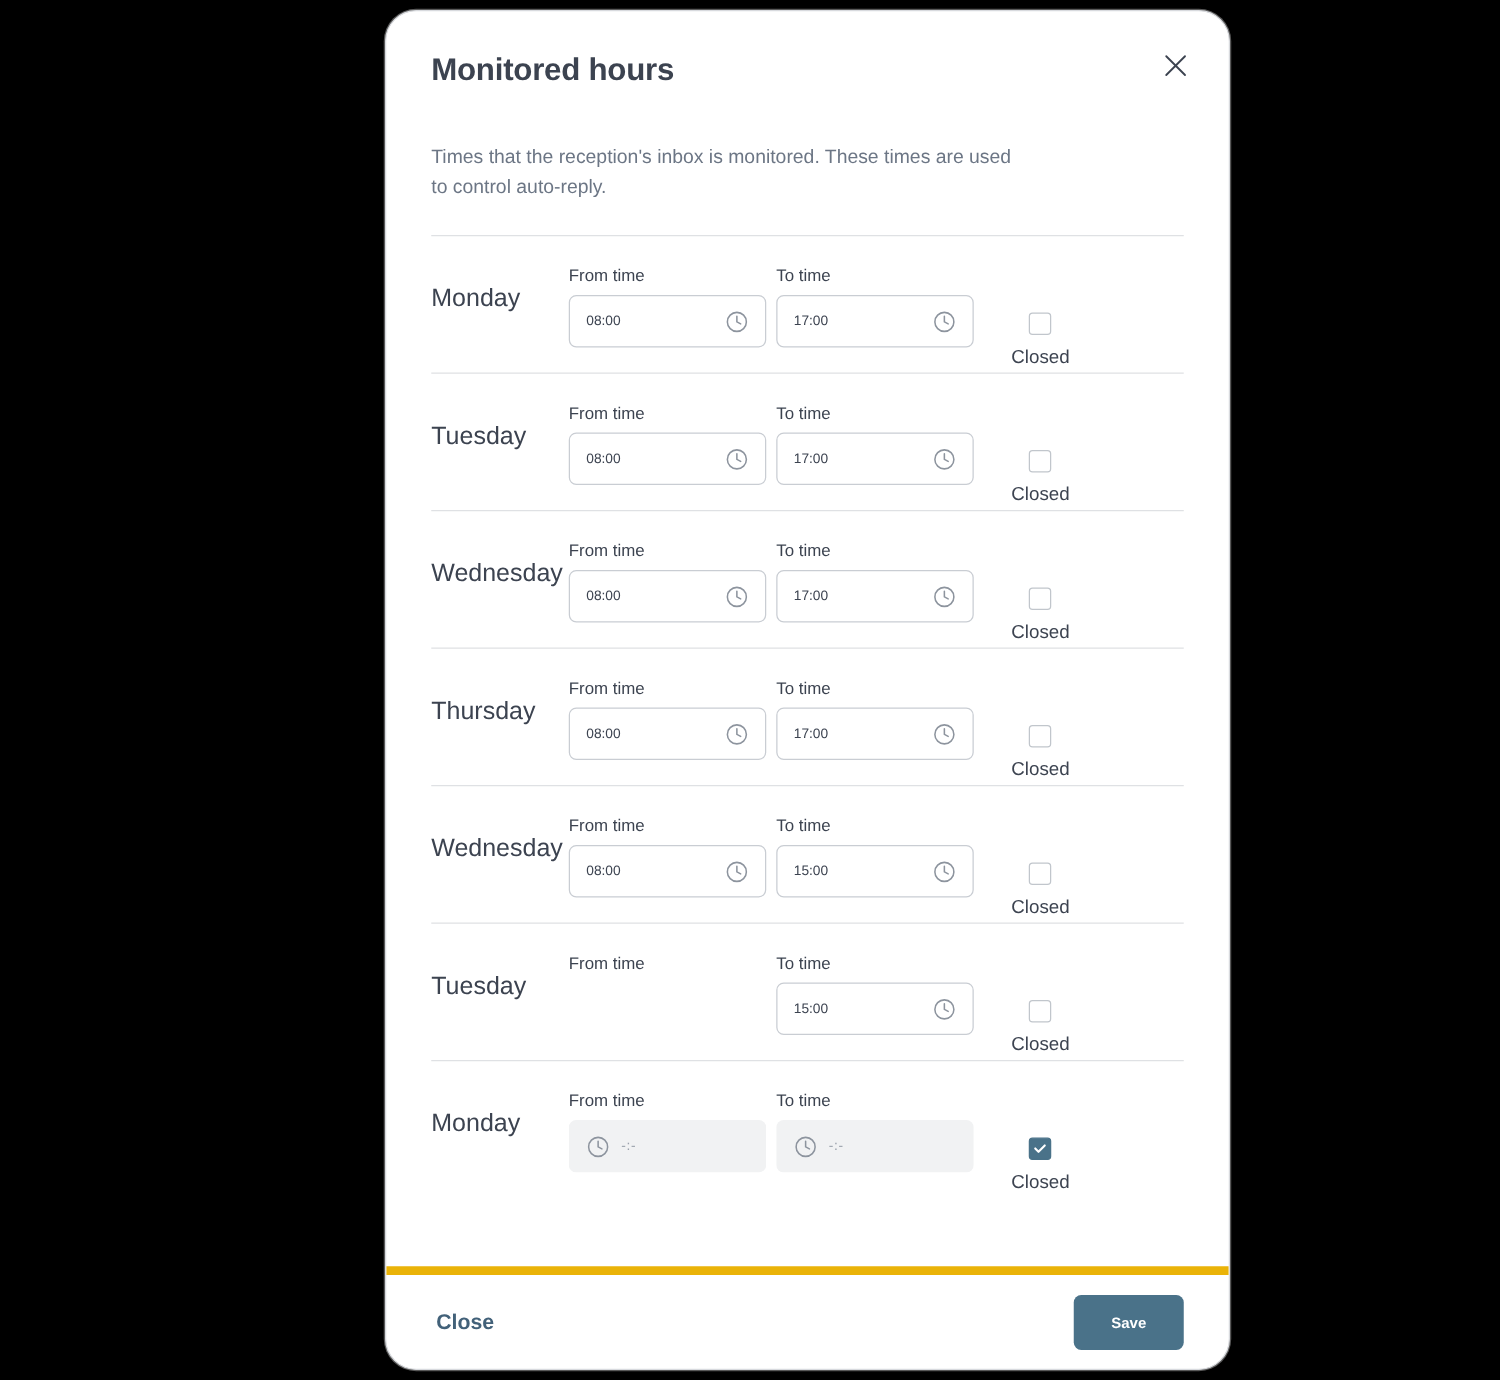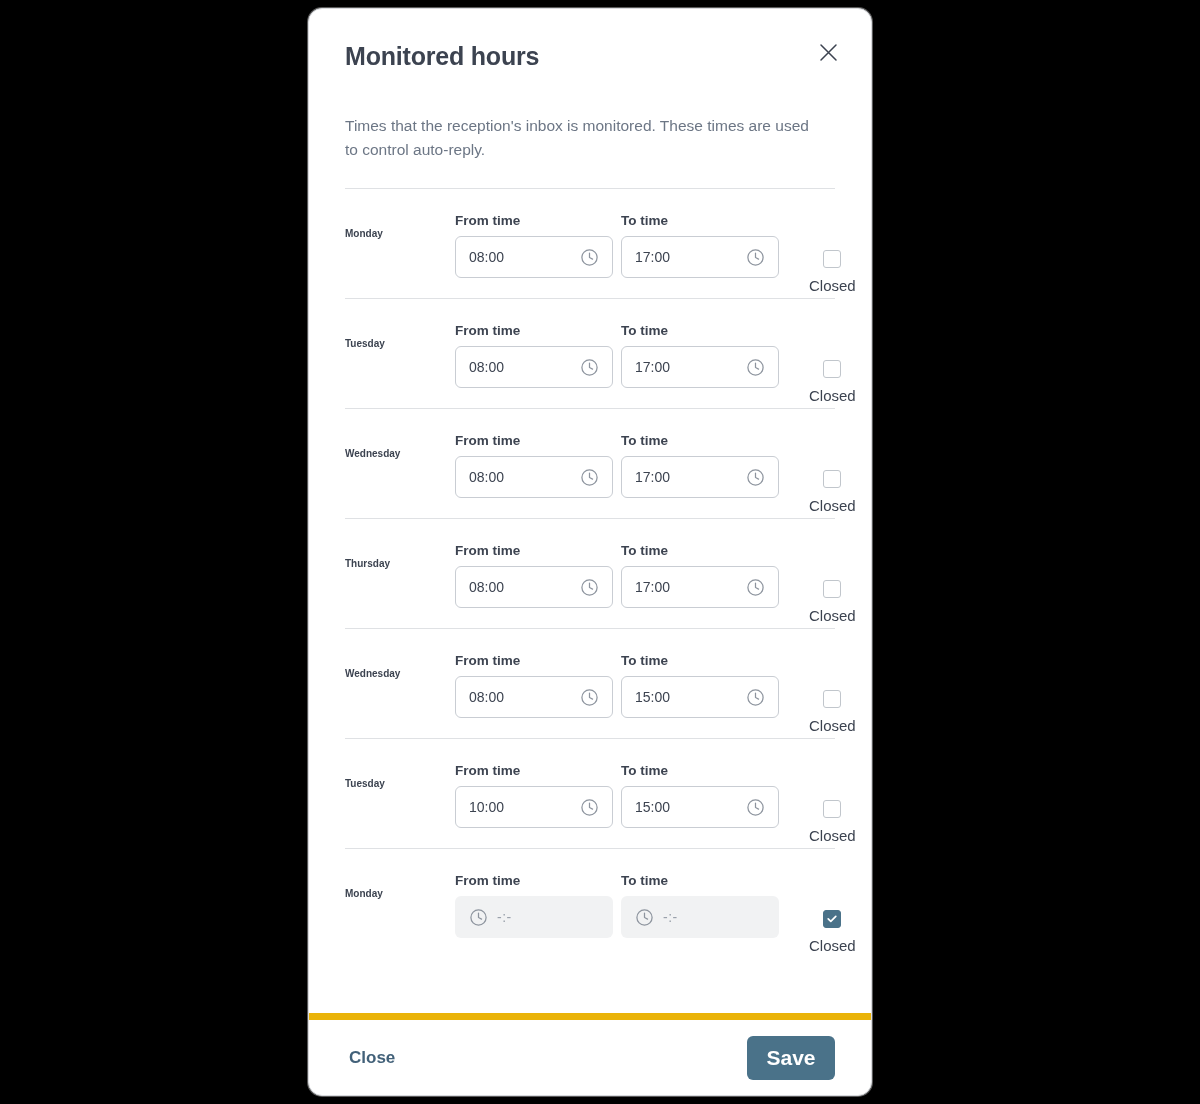--- a/index.html
+++ b/index.html
@@ -14,24 +14,24 @@
     background: #000000;
     font-family: "Liberation Sans", sans-serif;
     overflow: hidden;
   }
 
   
   #modal {
     position: absolute;
     left: 308px;
     top: 8px;
-    width: 564px;
+    width: 676px;
     height: 1088px;
     background: #ffffff;
-    border-radius: 14px;
+    border-radius: 25px;
     border: 1px solid #d8dade;
     box-shadow: 0 0 0 1px rgba(255,255,255,0.35);
     overflow: hidden;
     display: flex;
     flex-direction: column;
   }
 
   
   .modal-header {
     padding: 32px 36px 0 36px;
@@ -95,53 +95,53 @@
     left: 0;
     right: 0;
     bottom: 0;
     height: 1px;
     background: #dfe1e4;
   }
 
   .day-name {
     width: 110px;
     flex: 0 0 110px;
-    font-size: 10px;
-    font-weight: bold;
+    font-size: 20px;
+    font-weight: normal;
     color: #3c4350;
     padding-top: 15px;
   }
 
   .field {
     width: 166px;
     flex: 0 0 166px;
   }
   .field.to { margin-left: 0; }
 
   .field-label {
     font-size: 13.5px;
-    font-weight: bold;
+    font-weight: normal;
     color: #3c4350;
     margin-bottom: 8px;
     display: block;
   }
 
   .time-input {
     position: relative;
     width: 158px;
     height: 42px;
     border: 1px solid #c9cdd3;
     border-radius: 6px;
     background: #ffffff;
     display: flex;
     align-items: center;
     cursor: text;
   }
   .time-input .value {
-    font-size: 14px;
+    font-size: 11px;
     color: #3c4350;
     padding-left: 13px;
     flex: 1 1 auto;
     line-height: 1;
   }
   .time-input .clock {
     flex: 0 0 auto;
     padding-right: 13px;
     display: flex;
     align-items: center;
@@ -220,21 +220,21 @@
     cursor: pointer;
     font-family: inherit;
   }
   .save-btn {
     background: #4a7289;
     color: #ffffff;
     border: none;
     border-radius: 6px;
     width: 88px;
     height: 44px;
-    font-size: 21px;
+    font-size: 12px;
     font-weight: bold;
     cursor: pointer;
     font-family: inherit;
   }
 </style>
 </head>
 <body>
 
 <div id="modal">
 
@@ -447,29 +447,20 @@
     </div>
 
     <div class="row-rule"></div>
   </div>
 
   <div class="day-row">
     <div class="day-name">Tuesday</div>
 
     <div class="field from">
       <span class="field-label">From time</span>
-      <div class="time-input from-input">
-        <span class="value">10:00</span>
-        <span class="clock">
-          <svg width="19" height="19" viewBox="0 0 20 20" aria-hidden="true">
-            <circle cx="10" cy="10" r="8" fill="none" stroke="#8d949e" stroke-width="1.3"></circle>
-            <path d="M10 5.3 L10 10 L13.2 11.7" fill="none" stroke="#8d949e" stroke-width="1.3" stroke-linecap="round"></path>
-          </svg>
-        </span>
-      </div>
     </div>
 
     <div class="field to">
       <span class="field-label">To time</span>
       <div class="time-input to-input">
         <span class="value">15:00</span>
         <span class="clock">
           <svg width="19" height="19" viewBox="0 0 20 20" aria-hidden="true">
             <circle cx="10" cy="10" r="8" fill="none" stroke="#8d949e" stroke-width="1.3"></circle>
             <path d="M10 5.3 L10 10 L13.2 11.7" fill="none" stroke="#8d949e" stroke-width="1.3" stroke-linecap="round"></path>

